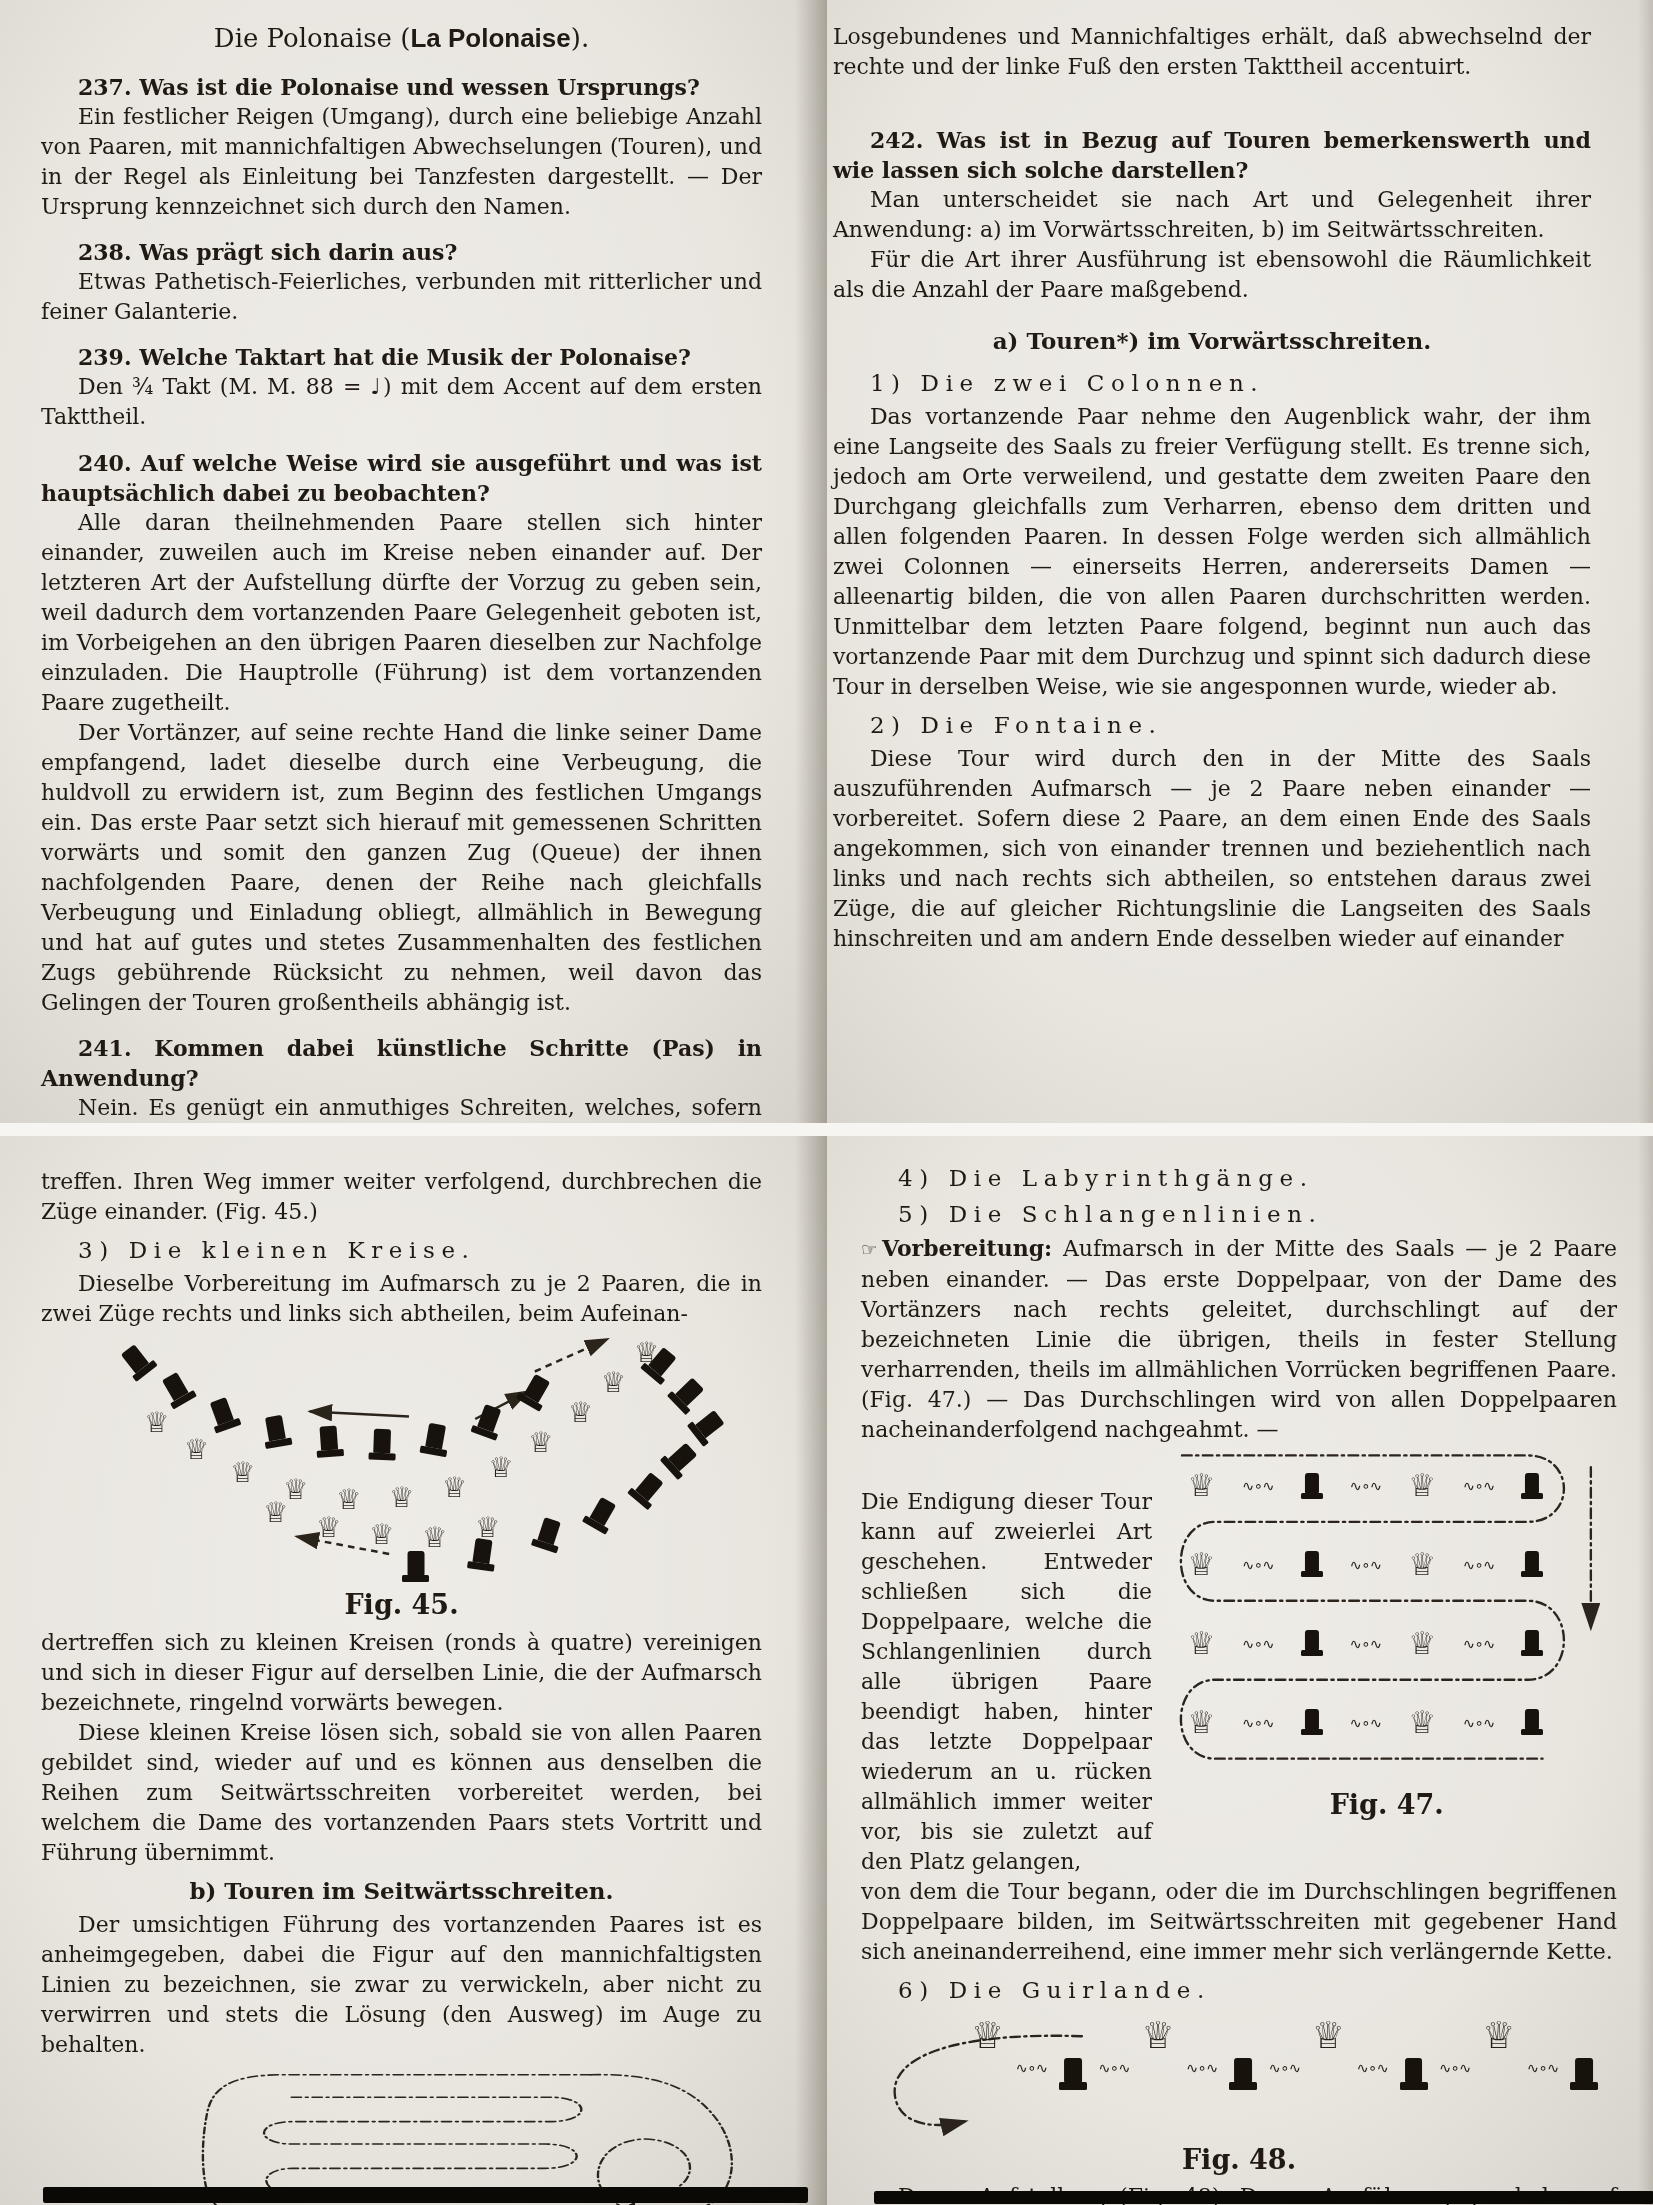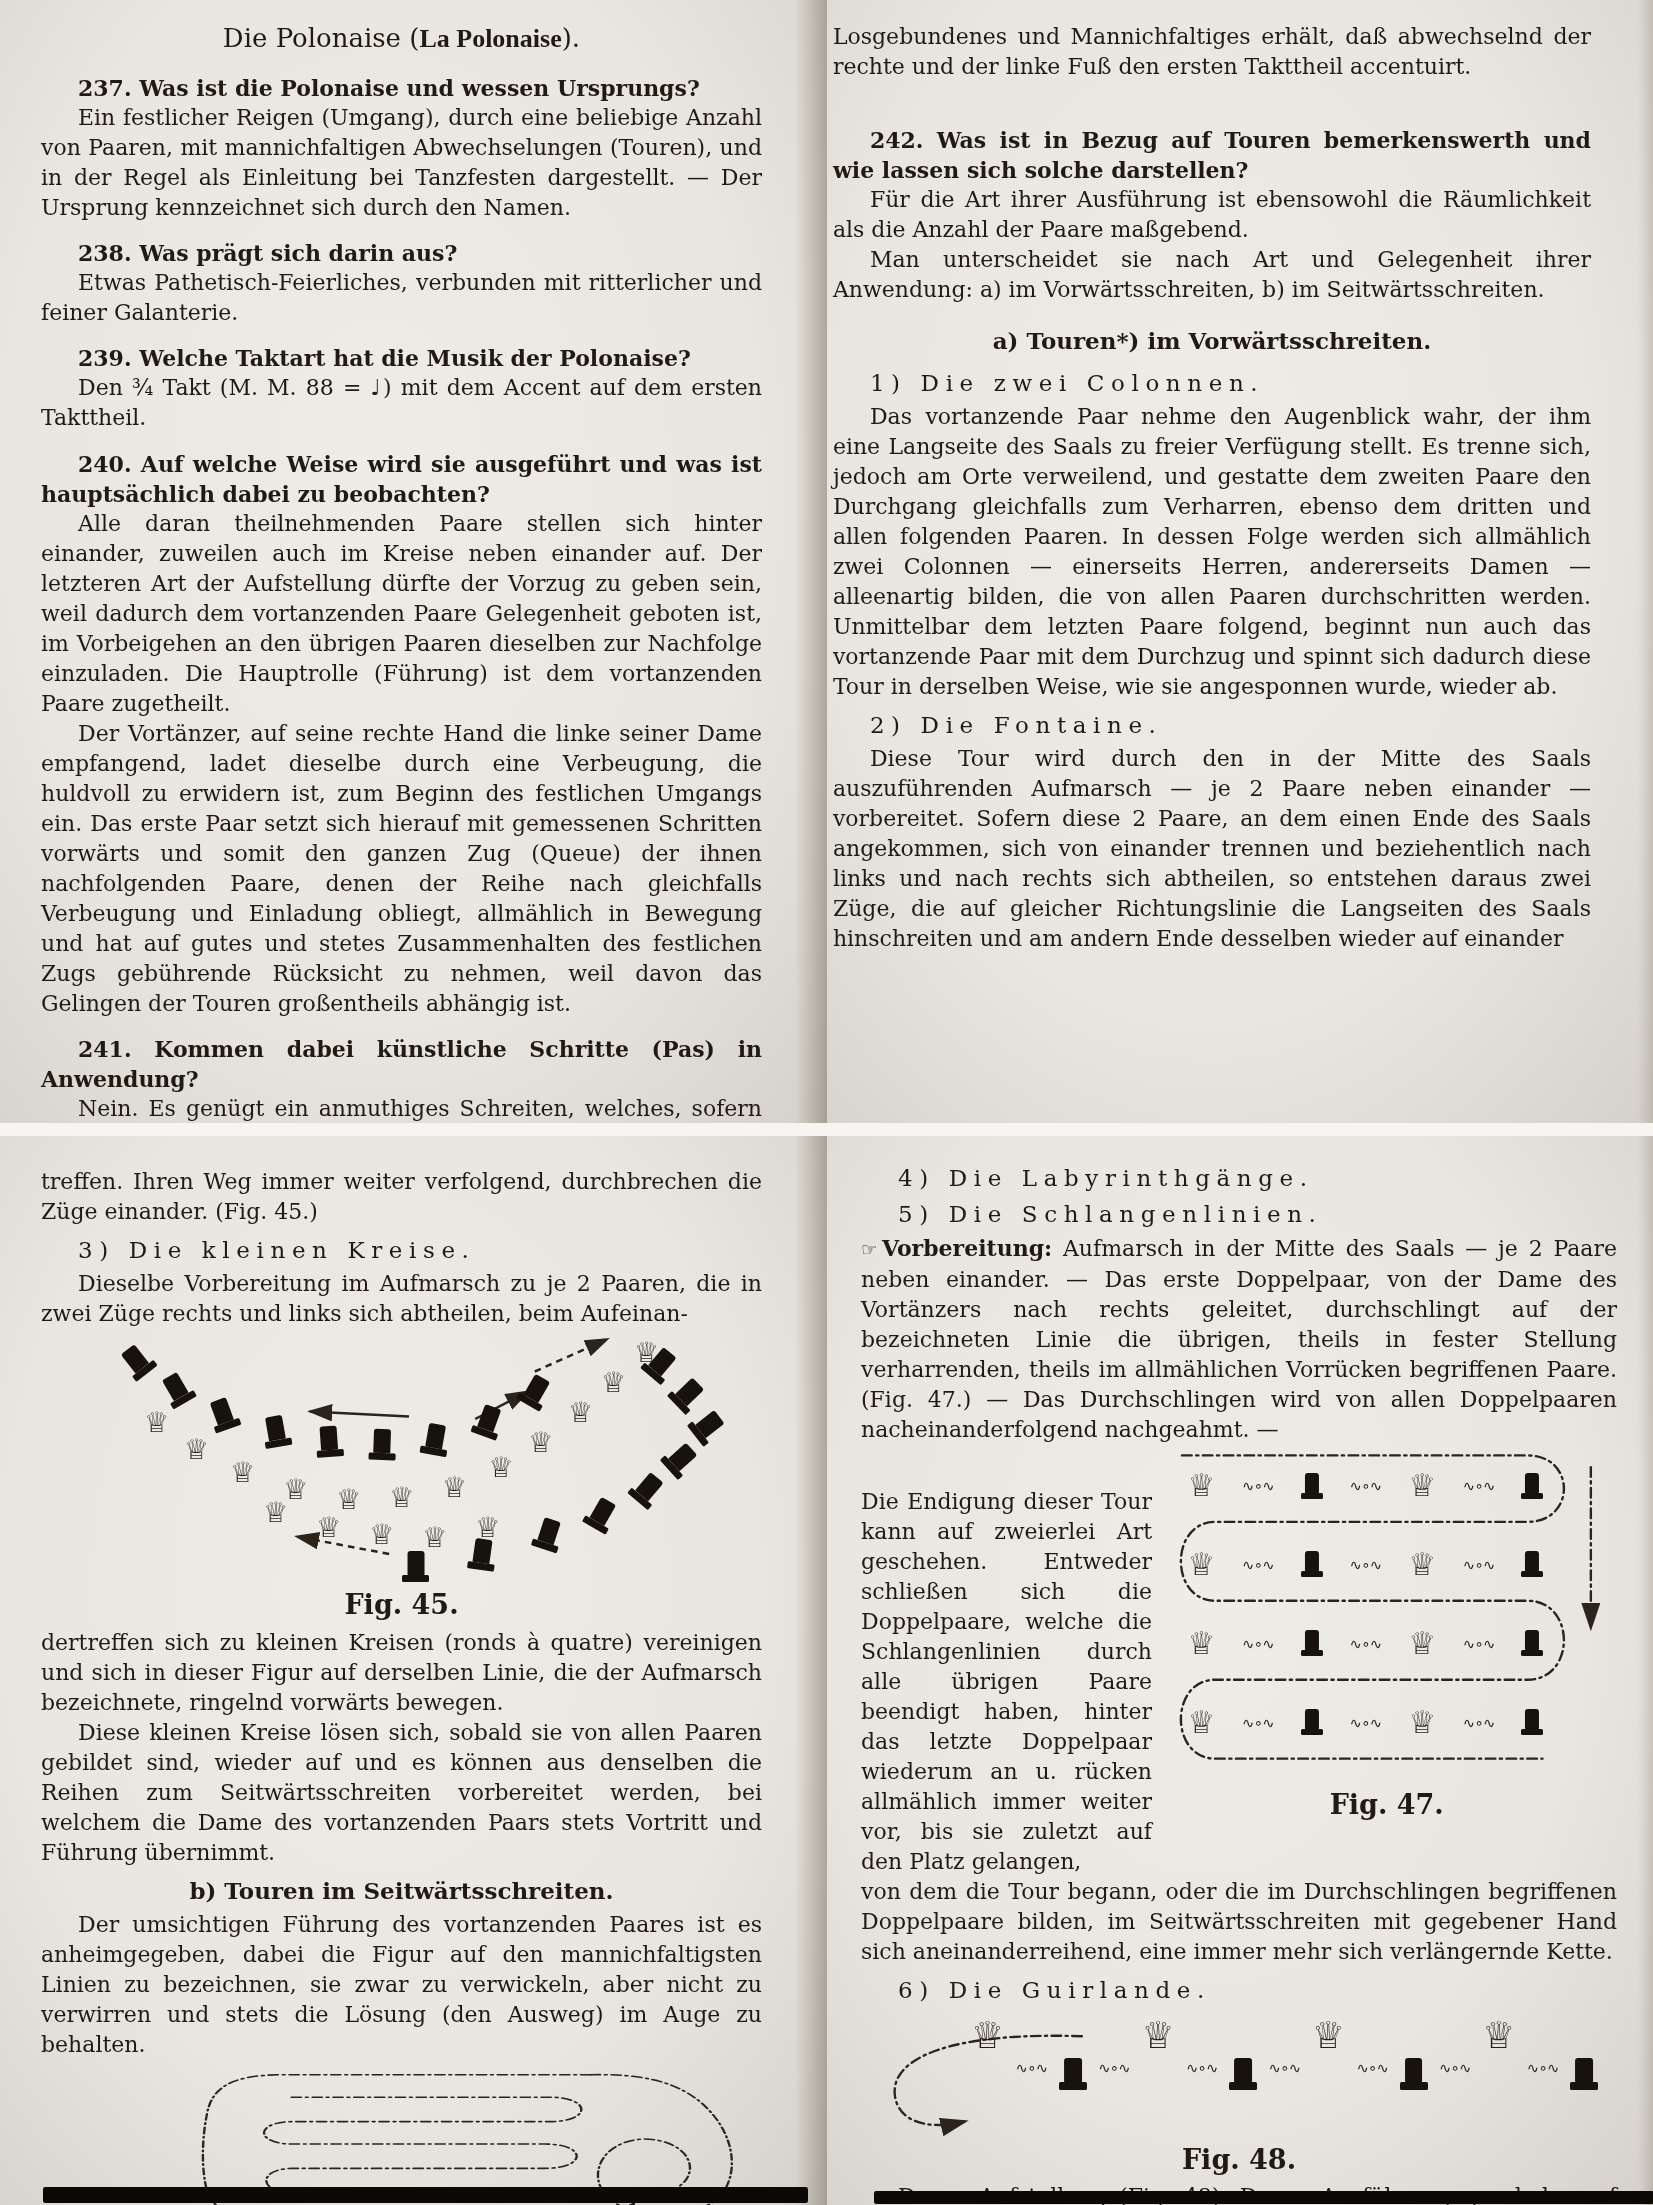--- a/index.html
+++ b/index.html
@@ -23,21 +23,21 @@
   #page-tr .content{padding:22px 63px 0 5.9px;}
   #page-bl .content{padding:31px 65px 0 41px;}
   #page-br .content{padding:29px 37px 0 34px;}
 
   p,h1,h2,h3{margin:0;}
   .body-text{font-size:22px;line-height:30px;text-align:justify;}
   .ind{text-indent:37px;}
   .noind{text-indent:0;}
   .qhead{font-weight:bold;font-size:22px;line-height:30px;text-align:justify;text-indent:37px;margin-top:15.4px;}
   .title{font-size:26px;line-height:32px;text-align:center;font-weight:normal;margin:4.4px 0 17.6px;}
-  .title b{font-family:Liberation Serif, serif;}
+  .title b{font-family:Liberation Sans, sans-serif;}
   .chead{font-weight:bold;font-size:23px;text-align:center;margin:22px 0 16px;}
   .spread{font-size:23px;letter-spacing:6.6px;font-weight:normal;margin:10.3px 0 5.9px;text-indent:37px;}
   .gap-top{margin-top:43px;}
   .figcap{text-align:center;font-size:27px;margin:5.9px 0 7.4px;font-weight:bold;}
 
   
   .hat{position:relative;display:inline-block;}
   .hat::before{content:"";position:absolute;left:50%;transform:translateX(-50%);top:0;width:64%;height:76%;
     background:#17120c;border-radius:2.9px 2.9px 0.7px 0.7px;}
   .hat::after{content:"";position:absolute;left:0;bottom:0;width:100%;height:24%;background:#17120c;border-radius:1.5px;}
@@ -98,22 +98,22 @@
     <p class="body-text ind">Der Vortänzer, auf seine rechte Hand die linke seiner Dame empfangend, ladet dieselbe durch eine Verbeugung, die huldvoll zu erwidern ist, zum Beginn des festlichen Umgangs ein. Das erste Paar setzt sich hierauf mit gemessenen Schritten vorwärts und somit den ganzen Zug (Queue) der ihnen nachfolgenden Paare, denen der Reihe nach gleichfalls Verbeugung und Einladung obliegt, allmählich in Bewegung und hat auf gutes und stetes Zusammenhalten des festlichen Zugs gebührende Rücksicht zu nehmen, weil davon das Gelingen der Touren großentheils abhängig ist.</p>
     <p class="qhead">241. Kommen dabei künstliche Schritte (Pas) in Anwendung?</p>
     <p class="body-text ind">Nein. Es genügt ein anmuthiges Schreiten, welches, sofern es den Rhythmus der Musik bezeichnet, schon dadurch etwas</p>
   </div>
 </div>
 
 <div class="page edge-r" id="page-tr">
   <div class="content">
     <p class="body-text noind">Losgebundenes und Mannichfaltiges erhält, daß abwechselnd der rechte und der linke Fuß den ersten Takttheil accentuirt.</p>
     <p class="qhead gap-top">242. Was ist in Bezug auf Touren bemerkenswerth und wie lassen sich solche darstellen?</p>
+    <p class="body-text ind">Man unterscheidet sie nach Art und Gelegenheit ihrer Anwendung: a) im Vorwärtsschreiten, b) im Seitwärtsschreiten.</p>
     <p class="body-text ind">Für die Art ihrer Ausführung ist ebensowohl die Räumlichkeit als die Anzahl der Paare maßgebend.</p>
-    <p class="body-text ind">Man unterscheidet sie nach Art und Gelegenheit ihrer Anwendung: a) im Vorwärtsschreiten, b) im Seitwärtsschreiten.</p>
     <h2 class="chead">a) Touren*) im Vorwärtsschreiten.</h2>
     <h3 class="spread">1) Die zwei Colonnen.</h3>
     <p class="body-text ind">Das vortanzende Paar nehme den Augenblick wahr, der ihm eine Langseite des Saals zu freier Verfügung stellt. Es trenne sich, jedoch am Orte verweilend, und gestatte dem zweiten Paare den Durchgang gleichfalls zum Verharren, ebenso dem dritten und allen folgenden Paaren. In dessen Folge werden sich allmählich zwei Colonnen — einerseits Herren, andererseits Damen — alleenartig bilden, die von allen Paaren durchschritten werden. Unmittelbar dem letzten Paare folgend, beginnt nun auch das vortanzende Paar mit dem Durchzug und spinnt sich dadurch diese Tour in derselben Weise, wie sie angesponnen wurde, wieder ab.</p>
     <h3 class="spread">2) Die Fontaine.</h3>
     <p class="body-text ind">Diese Tour wird durch den in der Mitte des Saals auszuführenden Aufmarsch — je 2 Paare neben einander — vorbereitet. Sofern diese 2 Paare, an dem einen Ende des Saals angekommen, sich von einander trennen und beziehentlich nach links und nach rechts sich abtheilen, so entstehen daraus zwei Züge, die auf gleicher Richtungslinie die Langseiten des Saals hinschreiten und am andern Ende desselben wieder auf einander</p>
   </div>
 </div>
 
 <div class="page gutter-r" id="page-bl">
   <div class="content">

